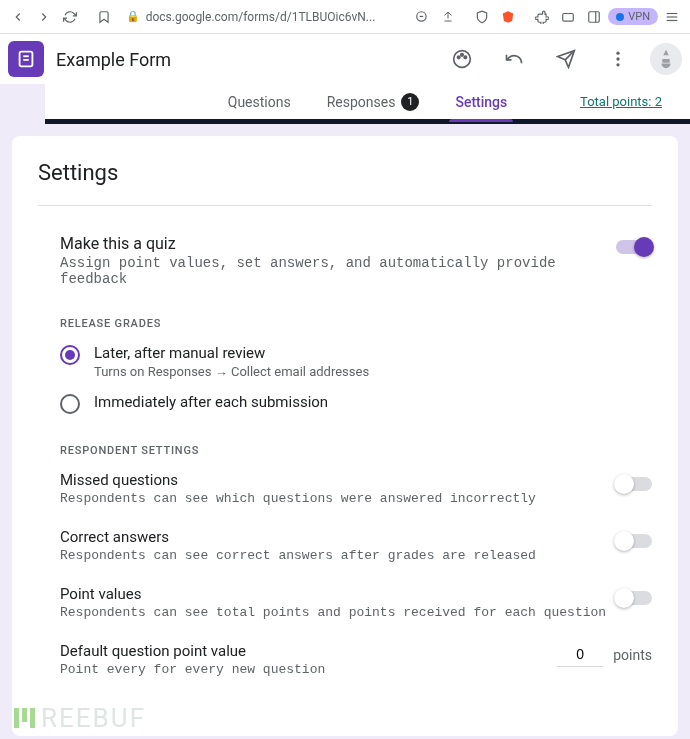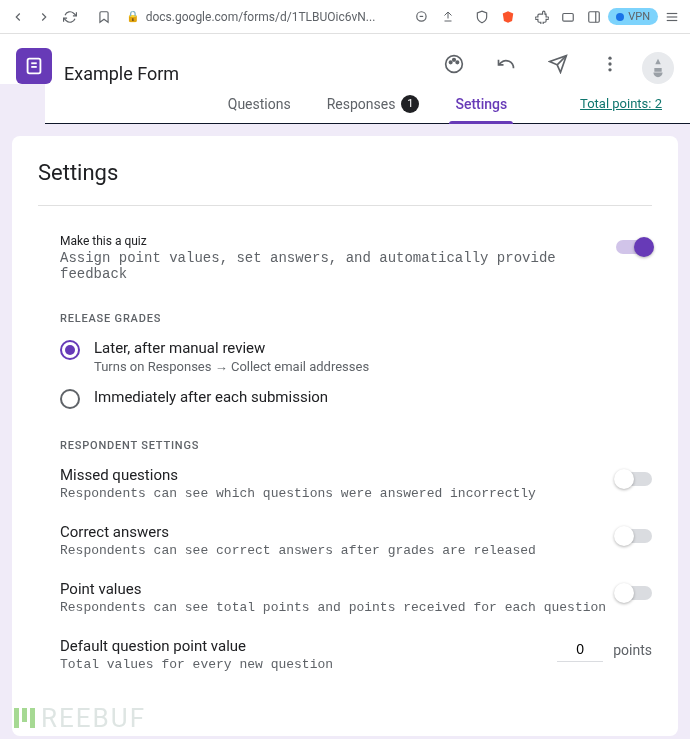--- a/index.html
+++ b/index.html
@@ -4,48 +4,48 @@
 <style>
 * { box-sizing: border-box; margin: 0; padding: 0; }
 body { font-family: 'Google Sans', Roboto, Arial, sans-serif; background: #f0ebf8; width: 690px; height: 739px; overflow: hidden; }
 
 
 .browser-bar { height: 34px; background: #fff; border-bottom: 1px solid #e0e0e0; display: flex; align-items: center; padding: 0 6px; gap: 2px; }
 .bb-btn { width: 24px; height: 24px; display: flex; align-items: center; justify-content: center; color: #5f6368; cursor: pointer; border-radius: 4px; }
 .bb-spacer { flex: 0 0 6px; }
 .url-box { flex: 1; display: flex; align-items: center; gap: 6px; font-size: 12px; color: #5f6368; padding: 0 8px; }
 .url-lock { font-size: 11px; }
-.vpn-pill { background: #7dd3fc; border-radius: 12px; padding: 2px 8px; font-size: 11px; color: #5f6368; display: flex; align-items: center; gap: 4px; }
+.vpn-pill { background: #c4b5fd; border-radius: 12px; padding: 2px 8px; font-size: 11px; color: #5f6368; display: flex; align-items: center; gap: 4px; }
 .vpn-dot { width: 8px; height: 8px; background: #1a73e8; border-radius: 50%; }
 
 
-.app-header { height: 50px; background: #fff; display: flex; align-items: flex-end; padding: 0 16px; gap: 12px; }
+.app-header { height: 50px; background: #fff; display: flex; align-items: center; padding: 0 8px; gap: 12px; }
 .forms-logo { width: 36px; height: 36px; background: #673ab7; border-radius: 6px; display: flex; align-items: center; justify-content: center; }
 .forms-logo svg { width: 22px; height: 22px; }
 .form-title { font-size: 18px; color: #202124; flex: 1; }
 .hdr-icon { width: 40px; height: 40px; display: flex; align-items: center; justify-content: center; color: #5f6368; cursor: pointer; border-radius: 50%; }
 .avatar { width: 32px; height: 32px; border-radius: 50%; background: #e8eaed; display: flex; align-items: center; justify-content: center; color: #5f6368; }
 
 
-.tabs-row { height: 40px; background: #fff; display: flex; align-items: center; justify-content: center; position: relative; border-bottom: 1px solid #0f172a; margin-left: 45px; }
+.tabs-row { height: 40px; background: #fff; display: flex; align-items: center; justify-content: center; position: relative; border-bottom: 5px solid #0f172a; margin-left: 45px; }
 .tabs { display: flex; gap: 24px; }
 .tab { font-size: 14px; color: #5f6368; padding: 10px 6px; cursor: pointer; position: relative; display: flex; align-items: center; gap: 6px; }
 .tab.active { color: #673ab7; font-weight: 500; }
 .tab.active::after { content: ''; position: absolute; bottom: -1px; left: 0; right: 0; height: 3px; background: #673ab7; border-radius: 3px 3px 0 0; }
 .badge { background: #202124; color: #fff; border-radius: 9px; min-width: 18px; height: 18px; font-size: 11px; display: inline-flex; align-items: center; justify-content: center; padding: 0 4px; }
 .points-total { position: absolute; right: 28px; font-size: 13px; color: #0f766e; text-decoration: underline; }
 
 
 .content-wrap { padding: 12px; background: #f0ebf8; }
 .card { background: #fff; border-radius: 8px; padding: 24px 26px; min-height: 600px; }
 .card-title { font-size: 22px; color: #202124; padding-bottom: 20px; border-bottom: 1px solid #e0e0e0; margin-bottom: 28px; }
 
 .setting-row { display: flex; align-items: flex-start; justify-content: space-between; margin-bottom: 8px; padding-left: 22px; }
 .setting-text { flex: 1; }
-.setting-label { font-size: 12px; color: #202124; margin-bottom: 2px; }
+.setting-label { font-size: 16px; color: #202124; margin-bottom: 2px; }
 .setting-desc { font-size: 14px; color: #5f6368; font-family: Liberation Mono, monospace; }
 
 .section-h { font-size: 11px; letter-spacing: 0.8px; color: #5f6368; font-weight: 500; margin: 30px 0 14px 22px; }
 
 .radio-row { display: flex; align-items: flex-start; gap: 14px; margin: 14px 0 14px 22px; cursor: pointer; }
 .radio { width: 20px; height: 20px; border: 2px solid #5f6368; border-radius: 50%; flex-shrink: 0; margin-top: 1px; position: relative; }
 .radio.checked { border-color: #673ab7; }
 .radio.checked::after { content: ''; position: absolute; top: 3px; left: 3px; width: 10px; height: 10px; background: #673ab7; border-radius: 50%; }
 .radio-body .radio-label { font-size: 15px; color: #202124; }
 .radio-body .radio-sub { font-size: 13px; color: #5f6368; margin-top: 2px; }
@@ -265,21 +265,21 @@
         <div class="setting-label">Point values</div>
         <div class="setting-desc">Respondents can see total points and points received for each question</div>
       </div>
       <div class="toggle"></div>
     </div>
 
 
     <div class="sub-row">
       <div class="setting-text">
         <div class="setting-label">Default question point value</div>
-        <div class="setting-desc">Total values for every new question</div>
+        <div class="setting-desc">Point every for every new question</div>
       </div>
       <div class="points-input-wrap">
         <input class="points-input" value="0" style="">
         <span class="points-suffix">points</span>
       </div>
     </div>
 
   </div>
 </div>
 

